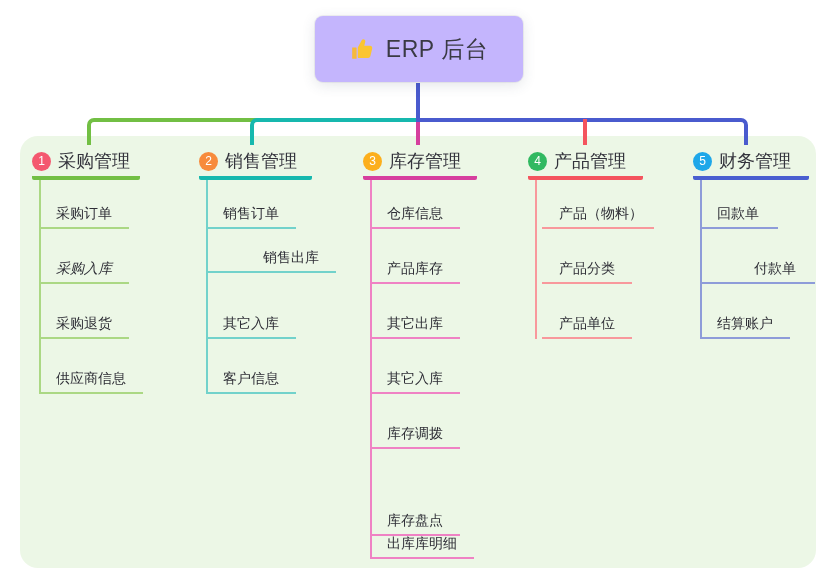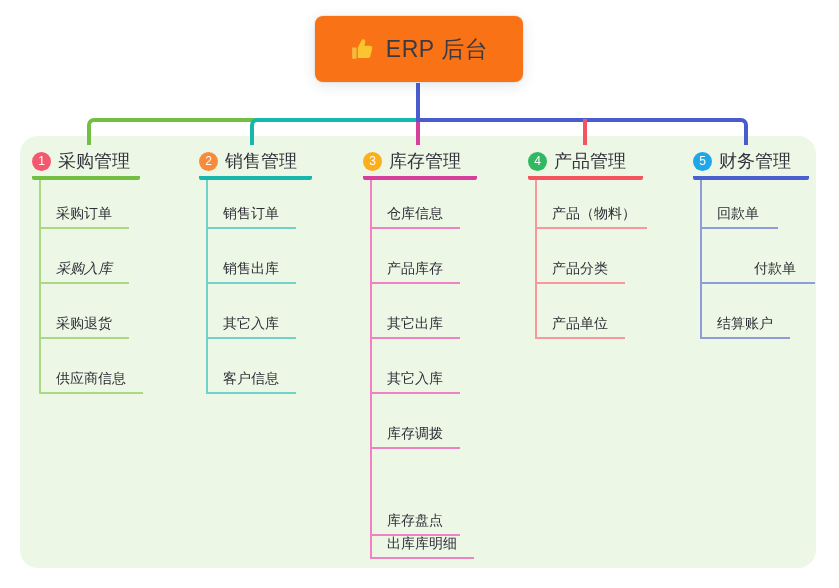--- a/index.html
+++ b/index.html
@@ -5,21 +5,21 @@
   html,body{margin:0;padding:0;background:#ffffff;}
   body{font-family:"Liberation Sans","DejaVu Sans",sans-serif;}
   #stage{position:relative;width:839px;height:588px;background:#ffffff;overflow:hidden;}
 
   
   .panel{position:absolute;left:20px;top:136px;width:796px;height:432px;
          background:#ecf7e6;border-radius:18px;z-index:0;}
 
   
   .root-node{position:absolute;left:315px;top:16px;width:208px;height:66px;
-             background:#f97316;border-radius:8px;z-index:3;
+             background:#c4b5fd;border-radius:8px;z-index:3;
              box-shadow:0 3px 14px rgba(60,70,90,.14), 0 0 0 1px #f2f2f4;
              display:flex;align-items:center;justify-content:center;gap:10px;}
   .root-title{font-size:23px;color:#3a3a44;letter-spacing:.5px;}
   .thumb-icon{width:26px;height:26px;display:inline-block;}
 
   
   .conn{position:absolute;z-index:1;}
   .root-stem{left:416px;top:80px;width:4px;height:42px;background:#4a5bce;z-index:2;}
   .elbow-l{border-top:4px solid;border-left:4px solid;border-top-left-radius:7px;}
   .elbow-r{border-top:4px solid;border-right:4px solid;border-top-right-radius:7px;}
@@ -43,21 +43,21 @@
   .trunk{position:absolute;width:2px;z-index:1;top:180px;}
   .child{position:absolute;height:25px;z-index:2;border-bottom:2px solid;
          display:flex;align-items:flex-end;}
   .child span{font-size:14px;color:#2e2e36;padding-left:17px;padding-bottom:4px;white-space:nowrap;}
 
   
   .b1 .branch-head,{border-color:#72bf44;}
   .h1{border-color:#72bf44;} .t1{background:#abd884;} .c1{border-color:#abd884;} .g1{background:#f4586f;}
   .h2{border-color:#16b8ae;} .t2{background:#72d2cb;} .c2{border-color:#72d2cb;} .g2{background:#f78b3c;}
   .h3{border-color:#d63f9e;} .t3{background:#ef82c4;} .c3{border-color:#ef82c4;} .g3{background:#fcaf1c;}
-  .h4{border-color:#f4545e;} .t4{background:#f8989c;} .c4{border-color:#f8989c;} .g4{background:#31b961;}
+  .h4{border-color:#f4545e;} .t4{background:#f8989c;} .c4{border-color:#f8989c;margin-left:7px;} .g4{background:#31b961;}
   .h5{border-color:#4a5fd0;} .t5{background:#8e9cd9;} .c5{border-color:#8e9cd9;} .g5{background:#1ea7e9;}
 </style>
 </head>
 <body>
 
 <div id="stage">
 
   <div class="panel"></div>
 
   <div class="conn elbow-l elbow-green"></div>
@@ -96,21 +96,21 @@
     </div>
 
   <div class="branch-head h2" style="left:199px;width:113px;">
     <span class="badge g2">2</span>
     <span class="branch-label">销售管理</span>
   </div>
   <div class="trunk t2" style="left:206px;height:214px;"></div>
   <div class="child c2" style="left:206px;top:202px;width:90px;">
       <span>销售订单</span>
     </div>
-  <div class="child c2" style="left:206px;top:257px;width:90px;">
+  <div class="child c2" style="left:206px;top:246px;width:90px;padding-left:40px;">
       <span>销售出库</span>
     </div>
   <div class="child c2" style="left:206px;top:312px;width:90px;">
       <span>其它入库</span>
     </div>
   <div class="child c2" style="left:206px;top:367px;width:90px;">
       <span>客户信息</span>
     </div>
 
   <div class="branch-head h3" style="left:363px;width:114px;">

